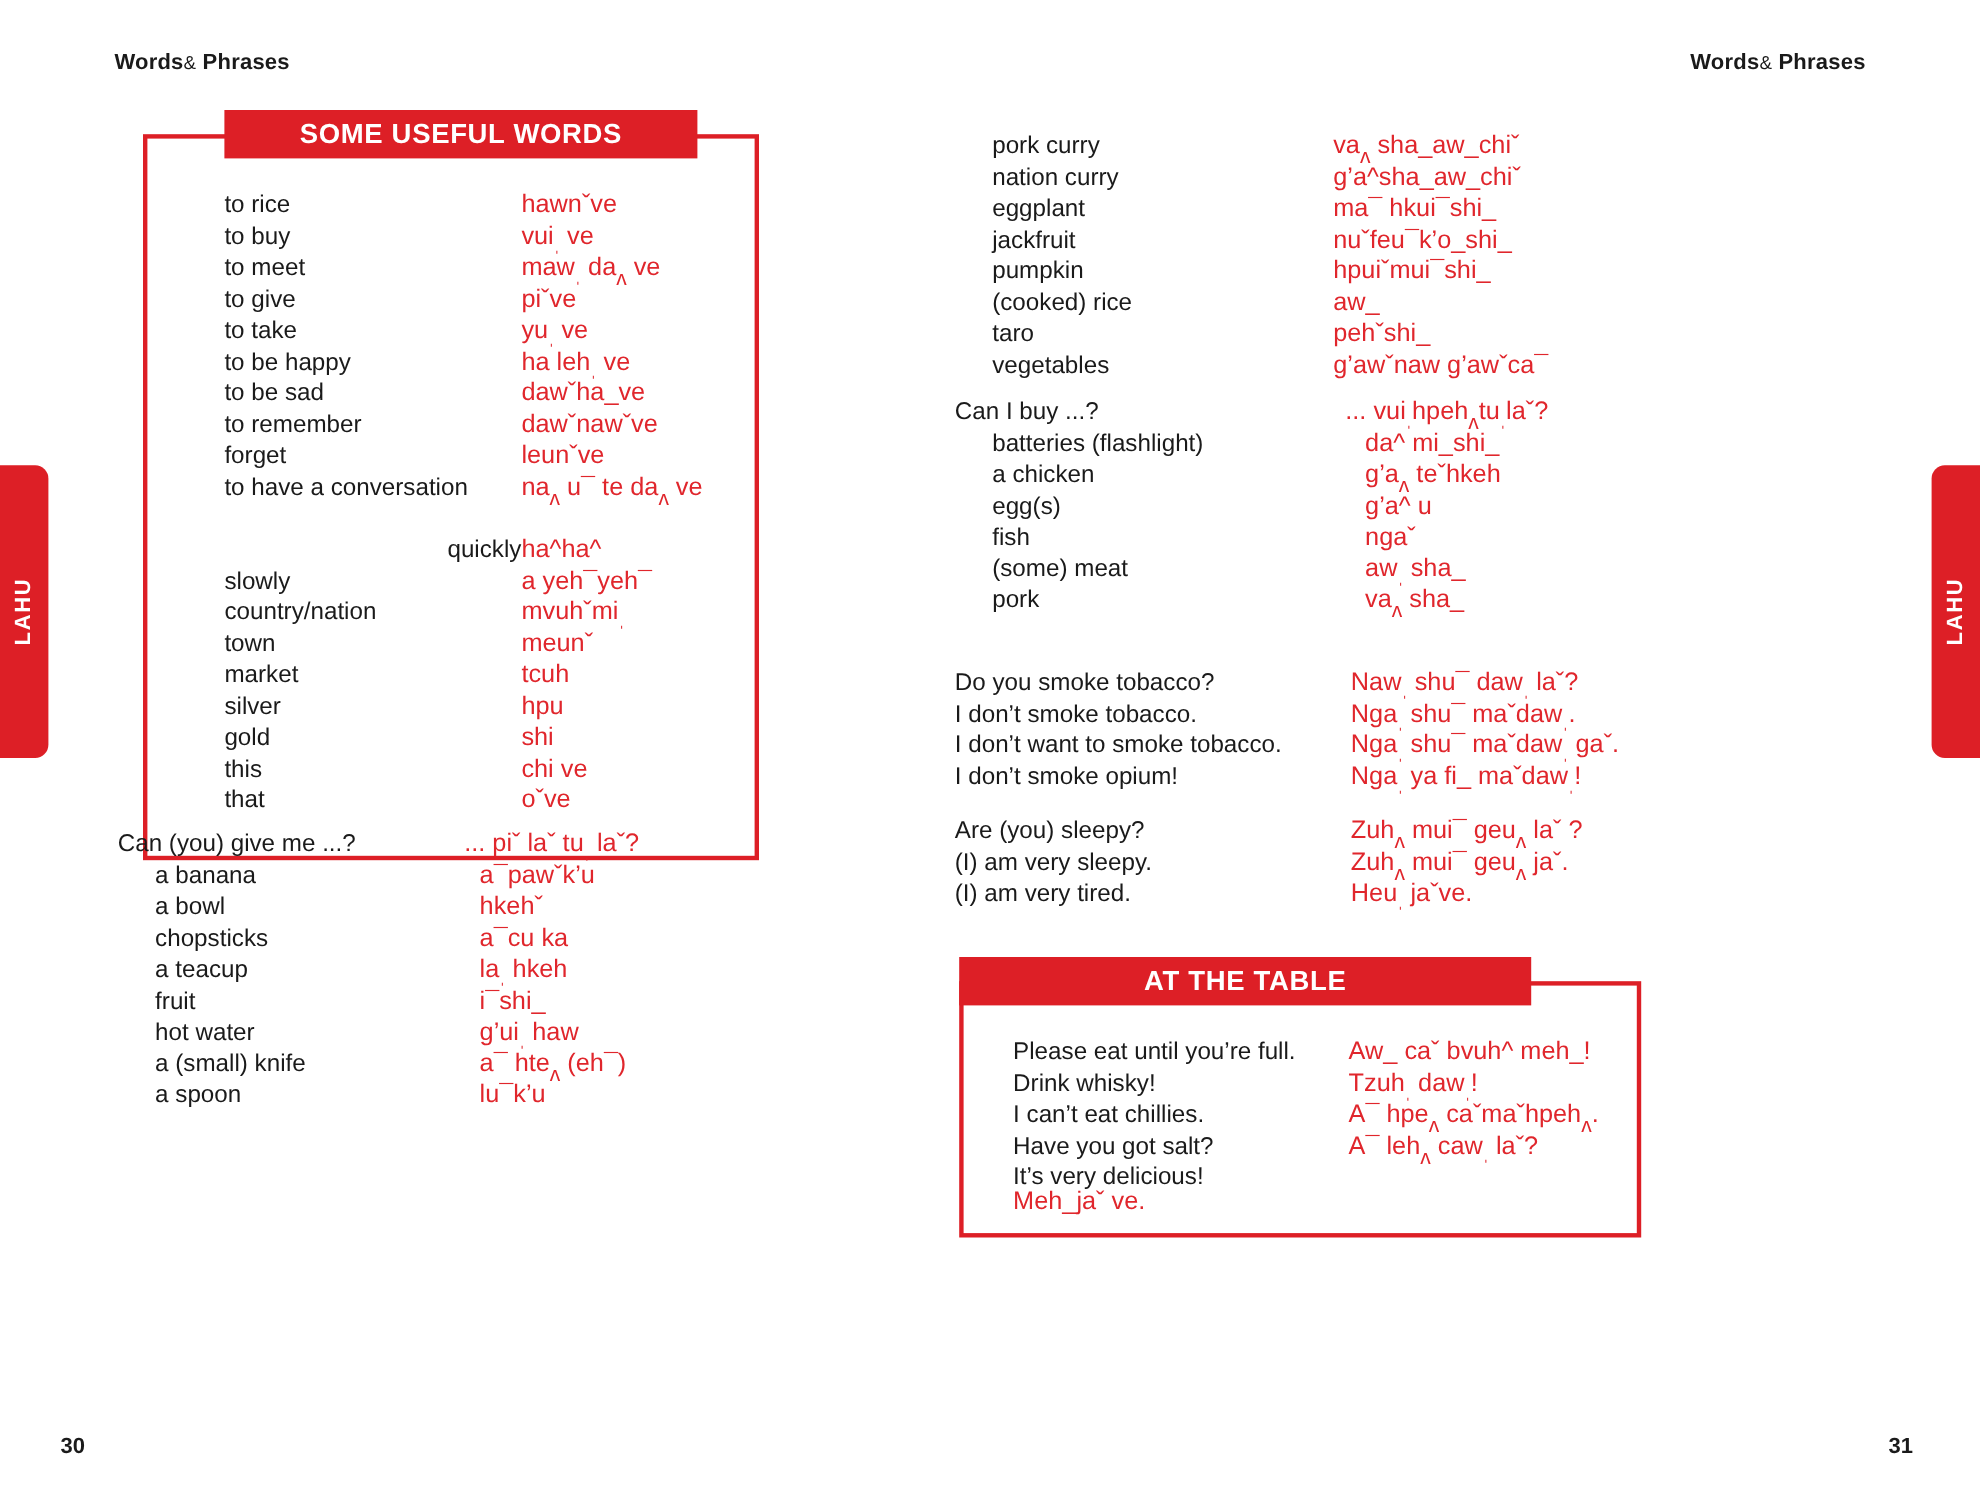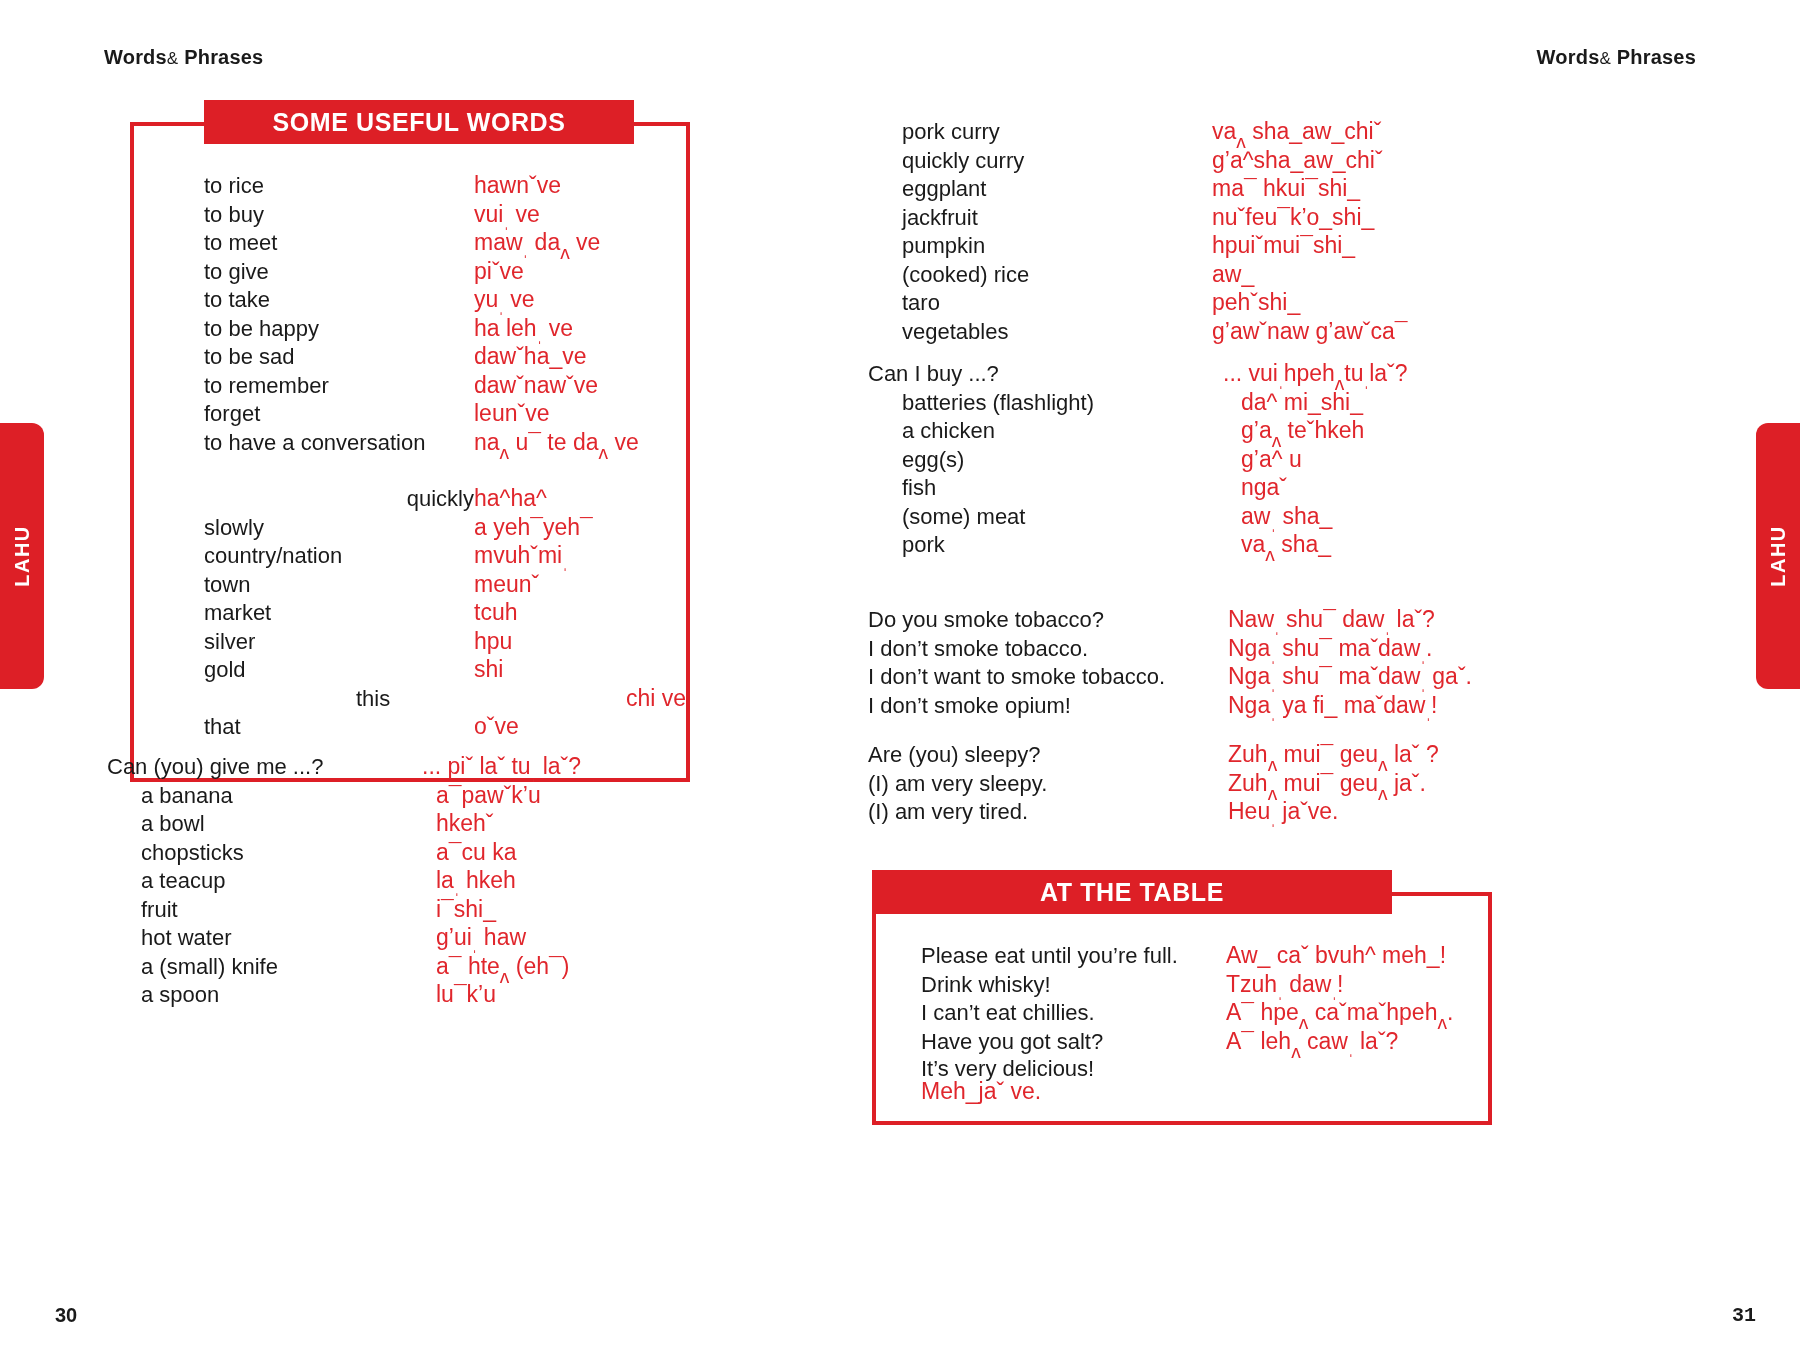--- a/index.html
+++ b/index.html
@@ -50,21 +50,21 @@
 
   
   .folio {
     position: absolute;
     bottom: 28px;
     font-size: 20px;
     font-weight: 700;
     color: #1a1a1a;
   }
   .folio-left  { left: 55px; }
-  .folio-right { right: 44px; font-family: Liberation Mono, monospace; }
+  .folio-right { right: 61px; }
 
   
   .panel { position: absolute; }
   .panel-frame {
     position: absolute;
     left: 0; top: 22px;
     border: 4px solid #dd1f26;
     width: 100%;
   }
   .panel-head {
@@ -198,21 +198,21 @@
               <span class="lh" style="padding-left: 0px;">tcuh</span>
             </div>
             <div class="row" style="padding-left: 70px;">
               <span class="en" style="width: 270px;">silver</span>
               <span class="lh" style="padding-left: 0px;">hpu</span>
             </div>
             <div class="row" style="padding-left: 70px;">
               <span class="en" style="width: 270px;">gold</span>
               <span class="lh" style="padding-left: 0px;">shi</span>
             </div>
-            <div class="row" style="padding-left: 70px; justify-content: flex-end;">
+            <div class="row" style="padding-left: 70px;">
               <span class="en" style="width: 270px;">this</span>
               <span class="lh" style="padding-left: 0px;">chi ve</span>
             </div>
             <div class="row" style="padding-left: 70px;">
               <span class="en" style="width: 270px;">that</span>
               <span class="lh" style="padding-left: 0px;">oˇve</span>
             </div>
           </div>
       </div>
     </div>
@@ -263,21 +263,21 @@
   </div>
 
 
   <div class="group" id="grp-food" style="left:868px; top:120px; width:640px;">
     <div class="rows">
         <div class="row indent">
           <span class="en" style="width: 320px;">pork curry</span>
           <span class="lh" style="padding-left: 24px;">va<span class="tup">ʌ</span> sha_aw_chiˇ</span>
         </div>
         <div class="row indent">
-          <span class="en" style="width: 320px;">quickly curry</span>
+          <span class="en" style="width: 320px;">nation curry</span>
           <span class="lh" style="padding-left: 24px;">g’a^sha_aw_chiˇ</span>
         </div>
         <div class="row indent">
           <span class="en" style="width: 320px;">eggplant</span>
           <span class="lh" style="padding-left: 24px;">ma¯ hkui¯shi_</span>
         </div>
         <div class="row indent">
           <span class="en" style="width: 320px;">jackfruit</span>
           <span class="lh" style="padding-left: 24px;">nuˇfeu¯k’o_shi_</span>
         </div>

